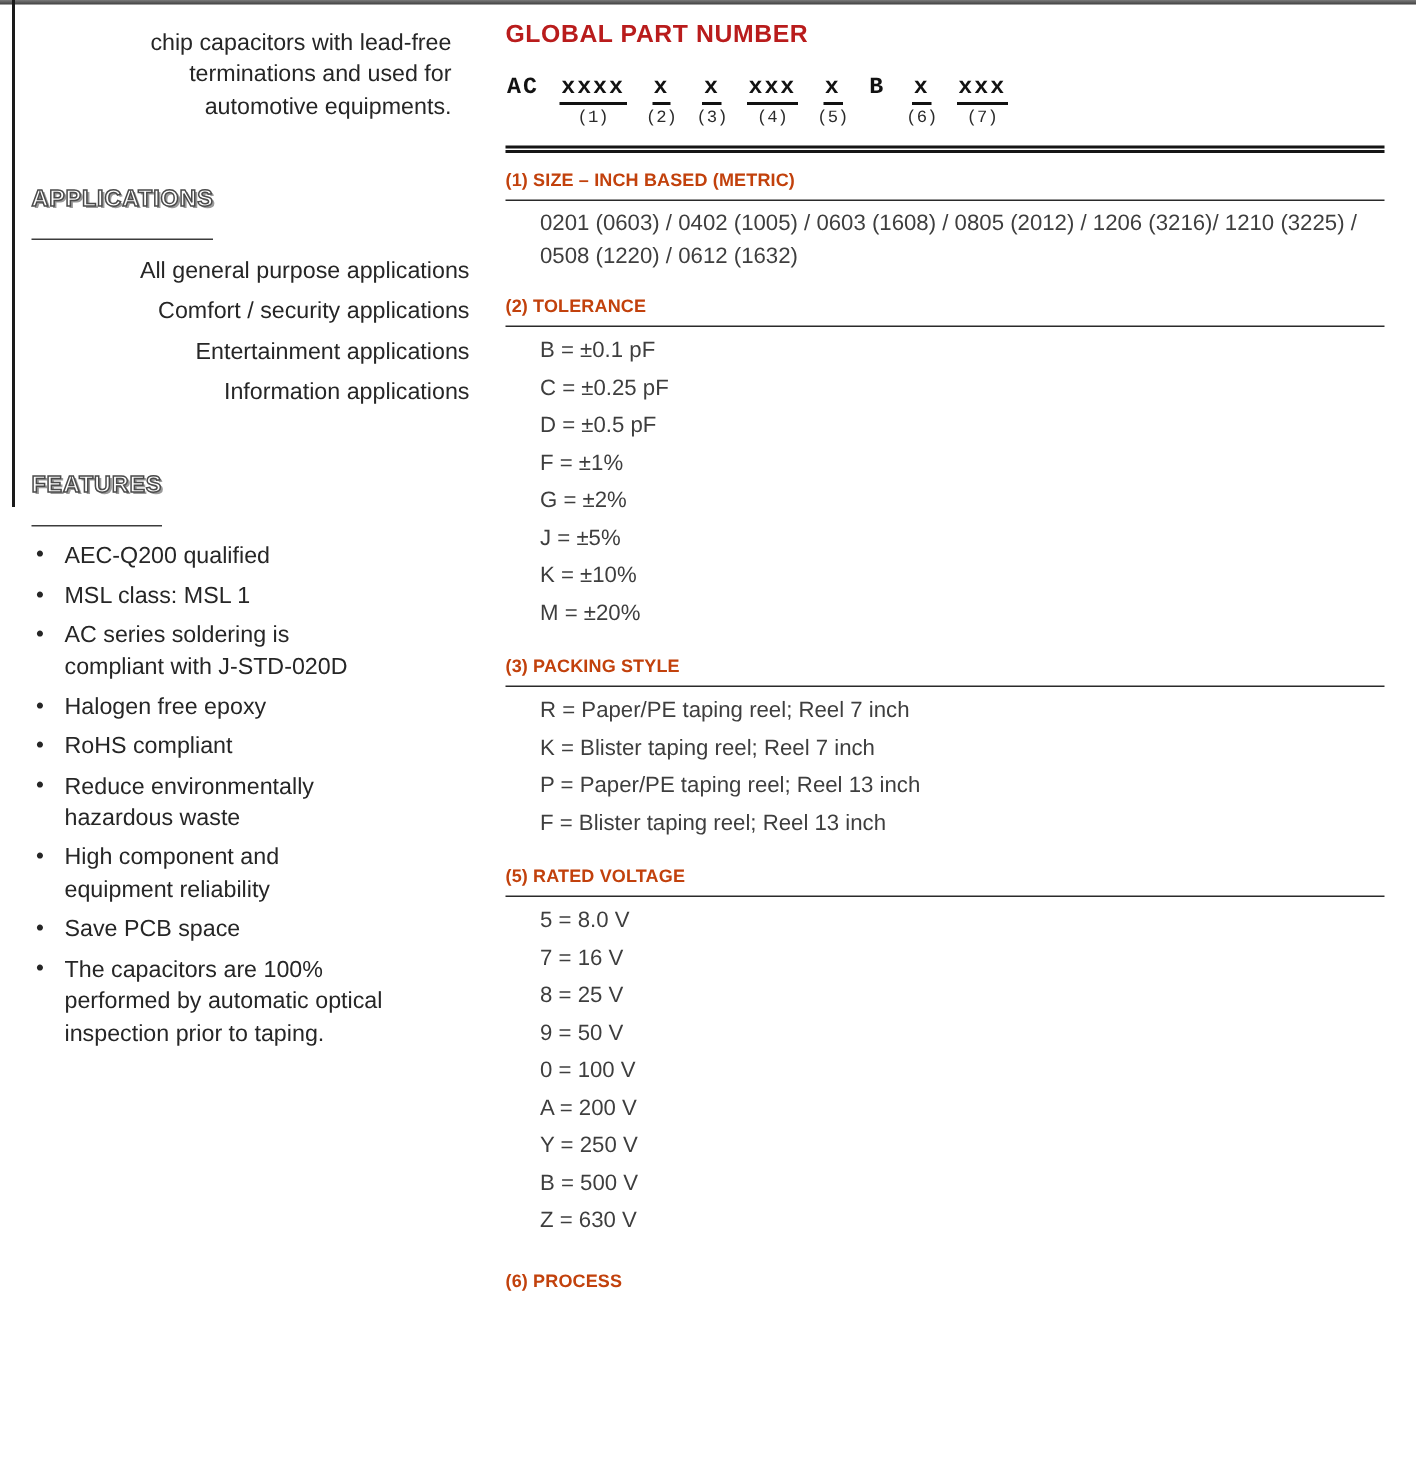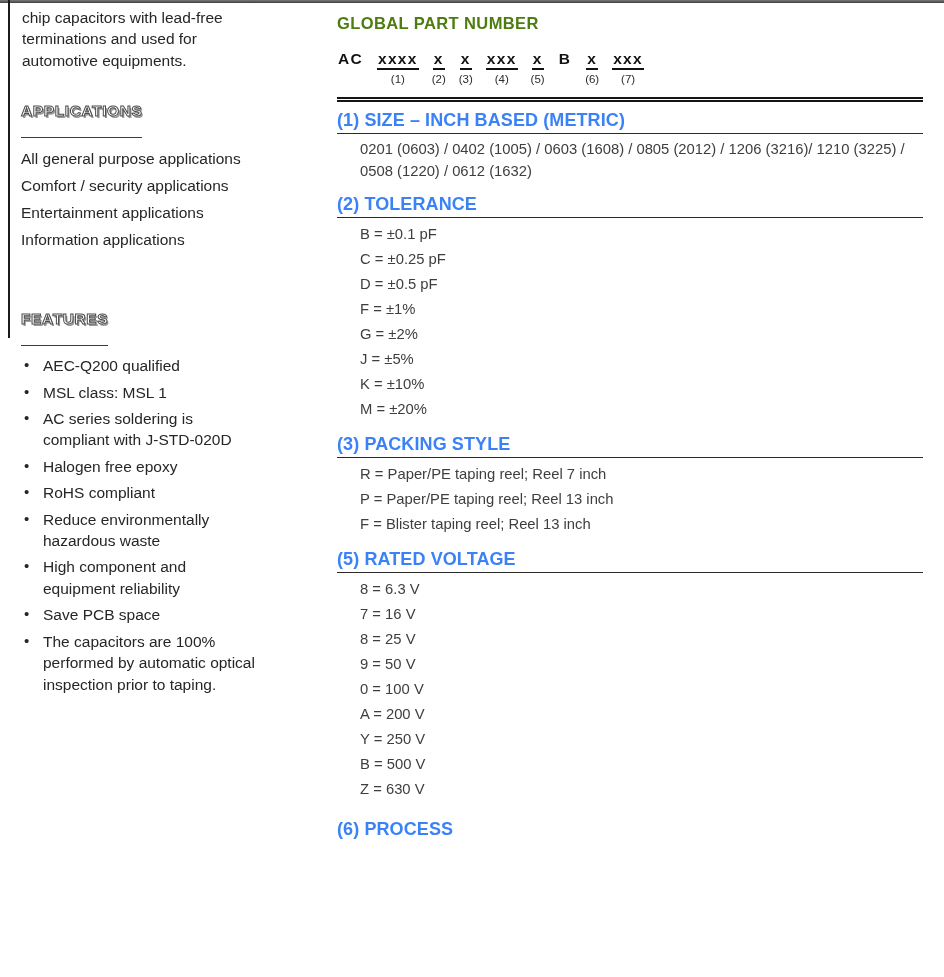--- a/index.html
+++ b/index.html
@@ -12,60 +12,60 @@
   }
   .page { position: relative; width: 944px; height: 977px; overflow: hidden; background: #fff; }
 
   .top-edge { position: absolute; top: 0; left: 0; width: 100%; height: 3px;
               background: linear-gradient(#7a7a7a, #3f3f3f); }
   .left-rule { position: absolute; left: 8px; top: 0; width: 2px; height: 338px; background: #1a1a1a; }
 
   
   .col-left { position: absolute; left: 21px; top: 6px; width: 292px;
               color: #262626; font-size: 15.5px; line-height: 21.4px; }
-  .intro { margin: 1px; white-space: pre-line; }
+  .intro { margin: 12px; white-space: pre-line; text-align: right; }
 
   .outline-heading {
     display: inline-block;
     margin-top: 30px;
     font-size: 15.5px; font-weight: bold; letter-spacing: 0.6px;
     color: #ffffff;
     -webkit-text-stroke: 1px #4a4a4a;
     text-shadow: 1.6px 1.6px 0 #9a9a9a;
     border-bottom: 1.6px solid #3c3c3c;
     padding-bottom: 17px; line-height: 18px;
   }
-  .features-h { margin-top: 57px; }
-
-  .app-list { margin-top: 7px; }
+  .features-h { margin-top: 40px; }
+
+  .app-list { margin-top: 7px; text-align: right; }
   .app-item { line-height: 27px; }
 
   .feat-list { list-style: none; margin: 9px 0 0; padding: 0; }
   .feat-item { position: relative; padding-left: 22px; margin-bottom: 5px; }
   .bullet { position: absolute; left: 3px; top: -1px; font-size: 15px; }
   .feat-text { white-space: pre-line; }
 
   
   .col-right { position: absolute; left: 337px; top: 6px; width: 586px; color: #1a1a1a; }
   .gpn-title { font-size: 16.5px; font-weight: bold; letter-spacing: 0.4px;
-               margin: 8px 0 0; color: #4d7c0f; }
+               margin: 8px 0 0; color: #b91c1c; }
 
   .pn-row { display: flex; align-items: flex-start; gap: 13px; margin-top: 17px;
-            font-weight: bold; font-size: 15.5px; color: #121212; }
+            font-weight: bold; font-size: 15.5px; color: #121212; font-family: Liberation Mono, monospace; }
   .pn-seg { display: flex; flex-direction: column; align-items: center; }
   .pn-text { letter-spacing: 1.3px; padding: 0 1px 1px; line-height: 17px; }
   .pn-text.u { border-bottom: 2px solid #121212; }
   .pn-label { font-weight: normal; font-size: 11.5px; color: #2b2b2b;
               margin-top: 3px; letter-spacing: 0; line-height: 12px; }
 
   .double-rule { margin-top: 12px; height: 5px;
                  border-top: 2px solid #151515; border-bottom: 2px solid #151515; }
 
-  .spec h2 { font-size: 18px; font-weight: bold; margin: 0; padding-top: 9px;
-             color: #3b82f6; letter-spacing: 0.1px; line-height: 18px; }
+  .spec h2 { font-size: 12px; font-weight: bold; margin: 0; padding-top: 9px;
+             color: #c2410c; letter-spacing: 0.1px; line-height: 18px; }
   .spec .rule { margin-top: 4px; border-top: 1.4px solid #2a2a2a; height: 0; }
   .rows { padding: 4px 0 4px 23px; color: #3e3e3e; font-size: 14.8px; }
   .rows .row { line-height: 25px; }
   .rows.para .row { line-height: 22px; padding-right: 2px; }
   .spec.truncated h2 { padding-top: 14px; }
 </style>
 </head>
 <body>
 
 <div class="page">
@@ -221,32 +221,33 @@
           <div class="row">M = ±20%</div>
         </div>
     </section>
 
     <section class="spec">
       <h2>(3) PACKING STYLE</h2>
       <div class="rule"></div>
       <div class="rows">
 
       <div class="row">R = Paper/PE taping reel; Reel 7 inch</div>
+          <div class="row">K = Blister taping reel; Reel 7 inch</div>
           <div class="row">P = Paper/PE taping reel; Reel 13 inch</div>
           <div class="row">F = Blister taping reel; Reel 13 inch</div>
         </div>
     </section>
 
 
     <section class="spec">
       <h2>(5) RATED VOLTAGE</h2>
       <div class="rule"></div>
       <div class="rows">
 
-      <div class="row">8 = 6.3 V</div>
+      <div class="row">5 = 8.0 V</div>
           <div class="row">7 = 16 V</div>
           <div class="row">8 = 25 V</div>
           <div class="row">9 = 50 V</div>
           <div class="row">0 = 100 V</div>
           <div class="row">A = 200 V</div>
           <div class="row">Y = 250 V</div>
           <div class="row">B = 500 V</div>
           <div class="row">Z = 630 V</div>
         </div>
     </section>

